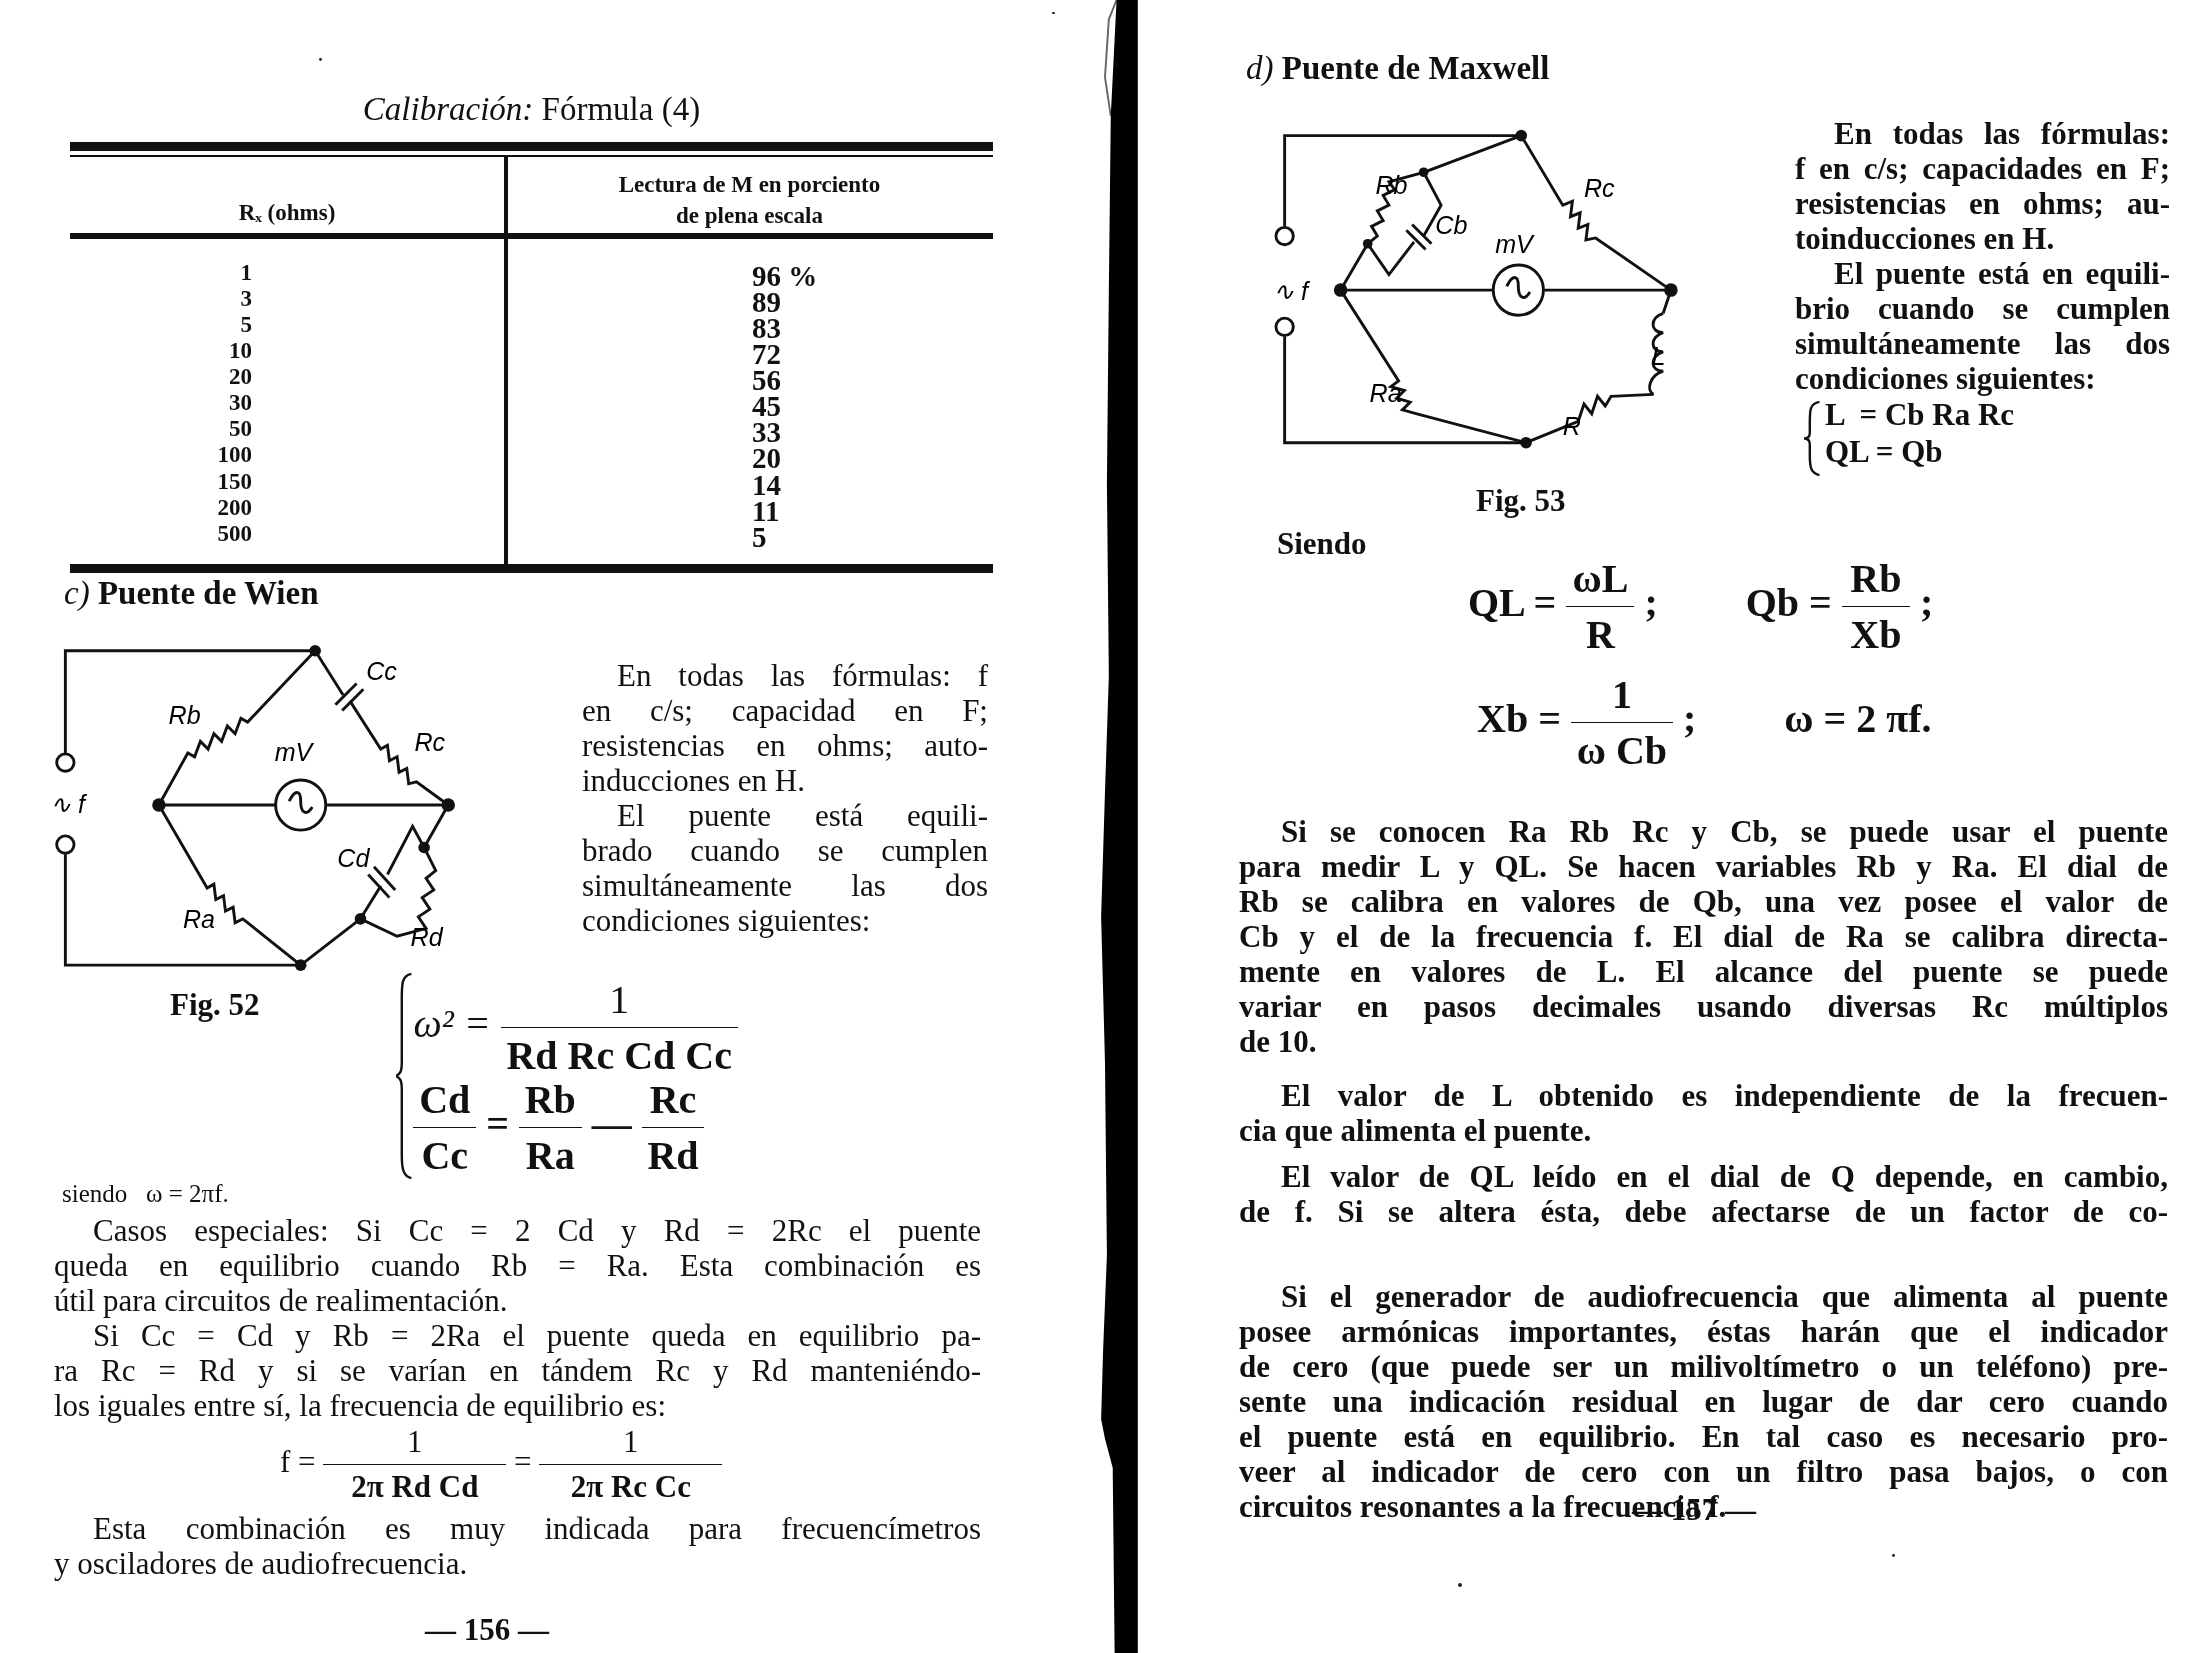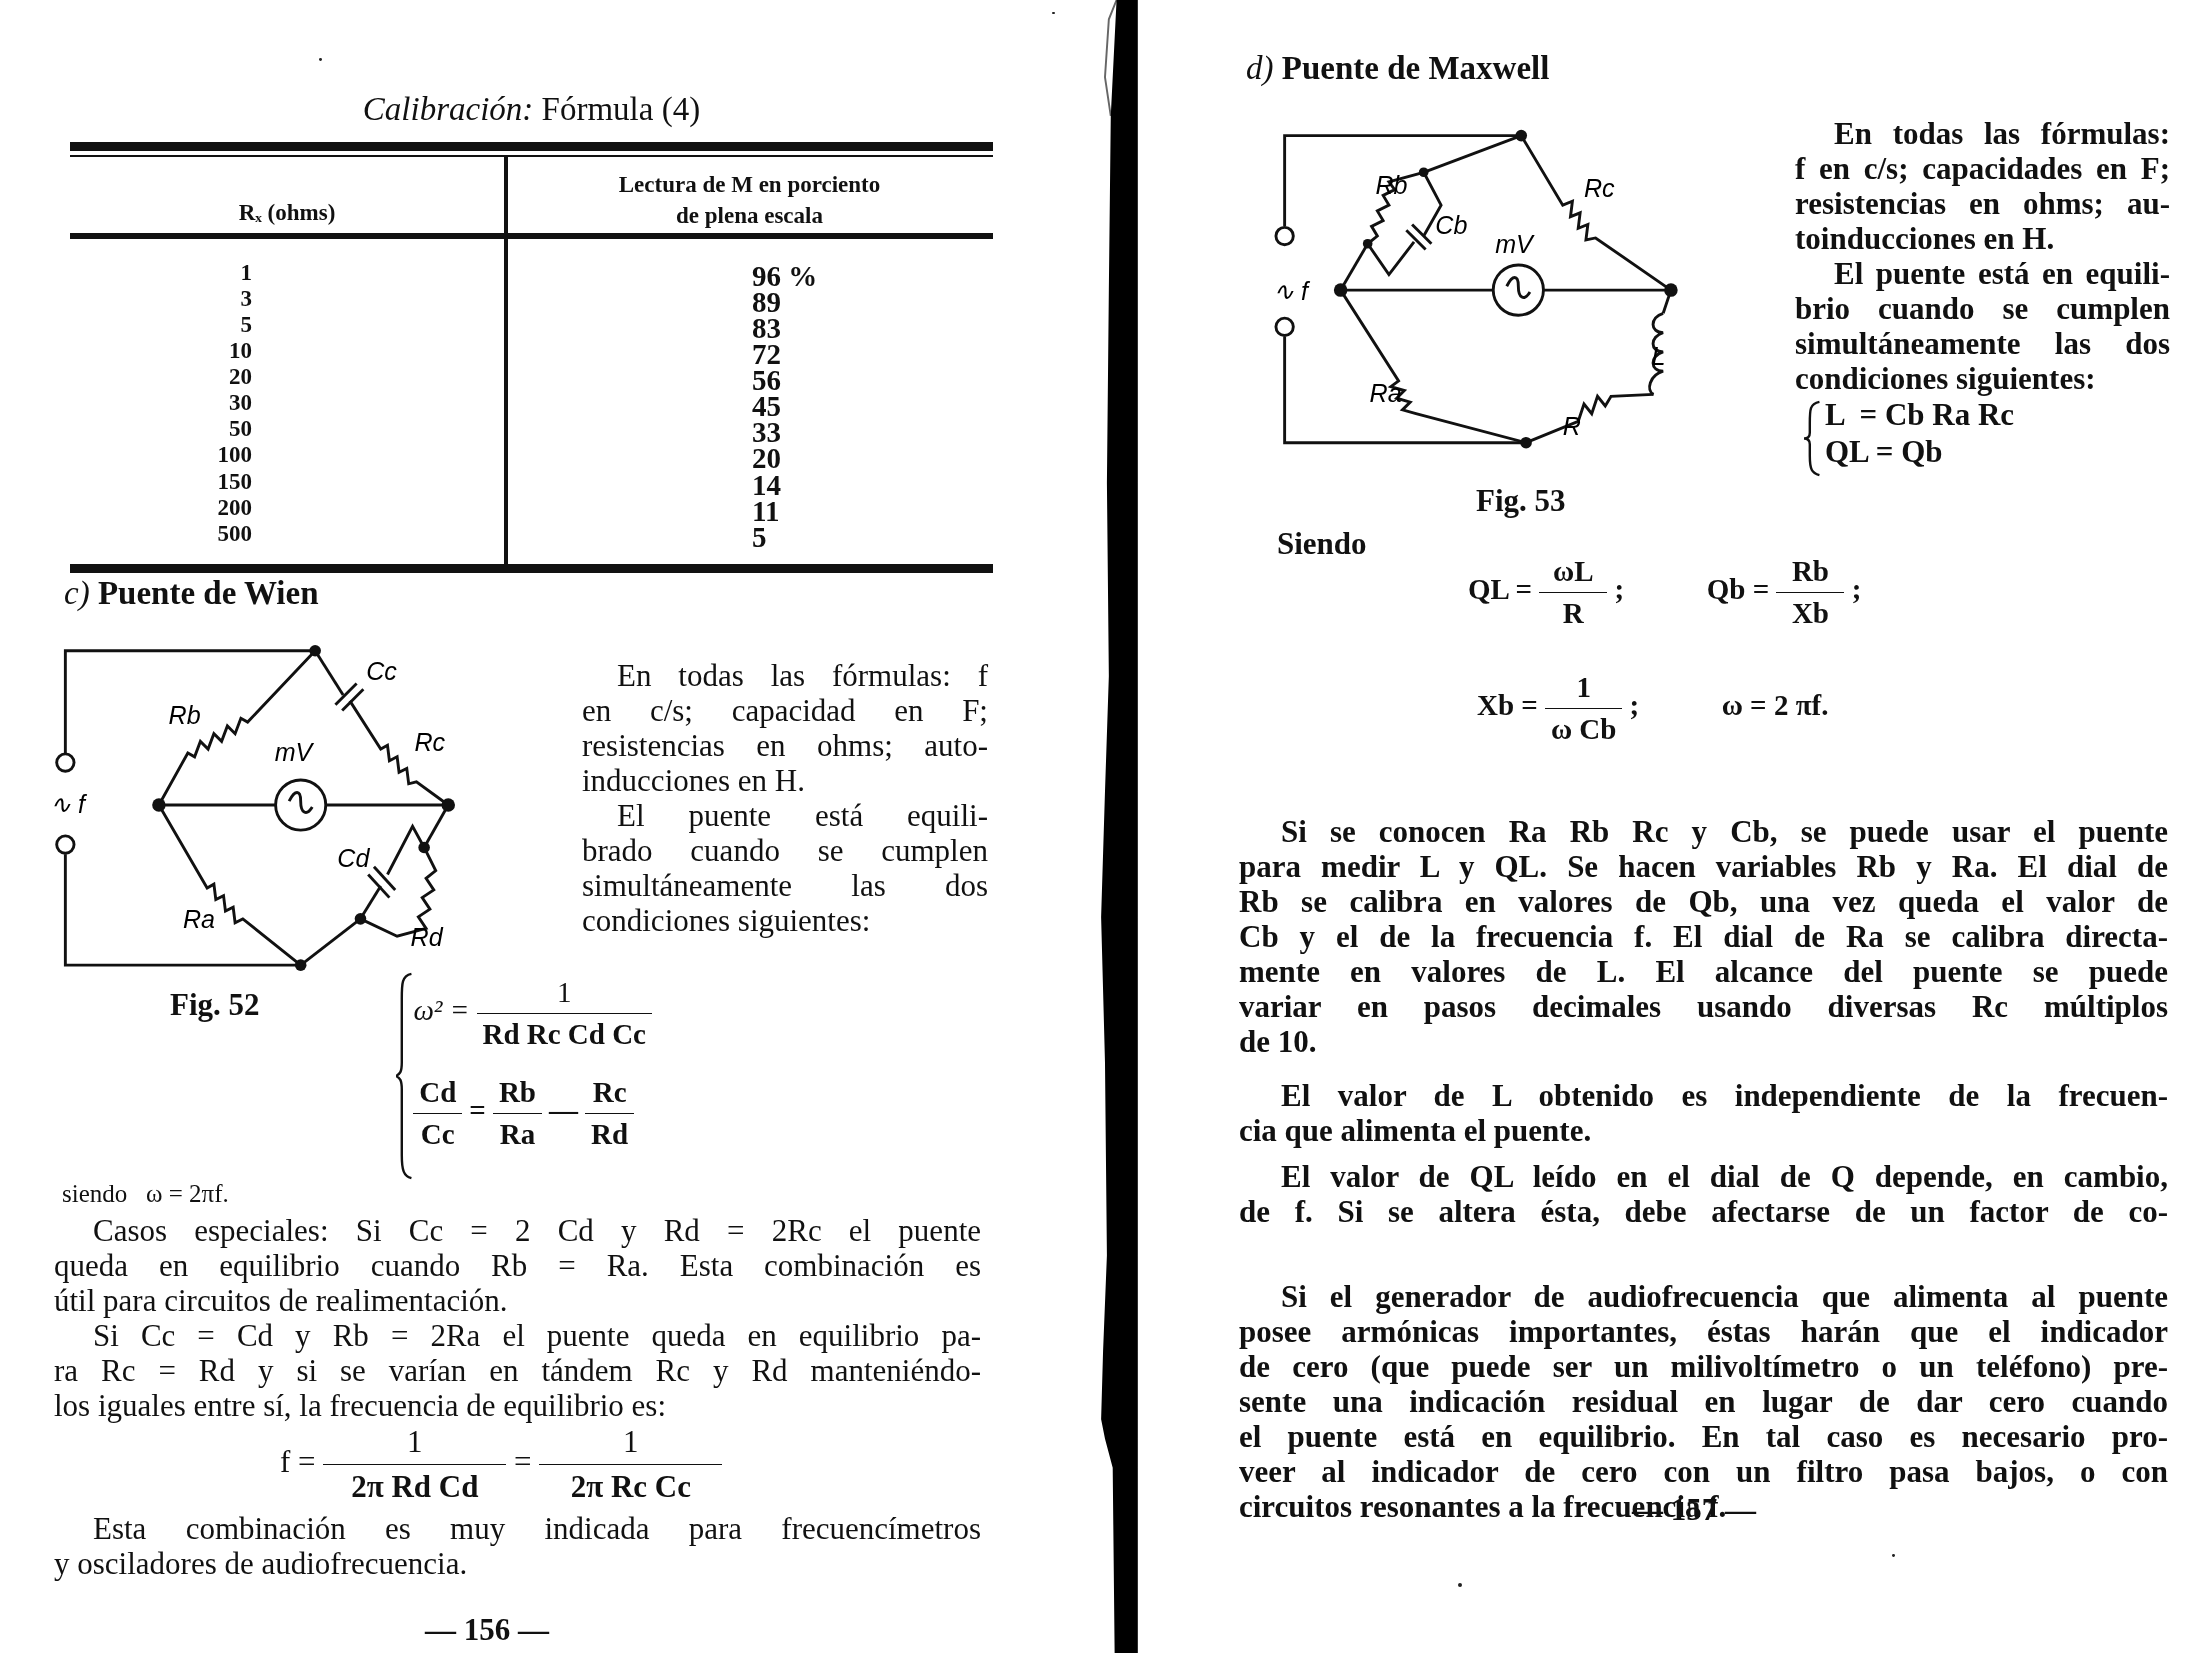--- a/index.html
+++ b/index.html
@@ -35,21 +35,21 @@
   #wien-text .line.last { text-align-last:left; }
   #wien-text .indent { padding-left:35px; }
 
   #fig52 { left:170px; top:987px; font-size:31px; font-weight:bold; }
 
   #wien-formulas { left:396px; top:970px; width:309px; height:212px; }
   .frac { display:inline-block; vertical-align:middle; text-align:center; }
   .frac .num, .frac .den { display:block; padding:0 5.8px; }
   .frac .num { border-bottom:1.9px solid #111; padding-bottom:3.9px; }
   .frac .den { padding-top:3.9px; }
-  .eq { font-size:29px; }
+  .eq { font-size:40px; }
 
   #siendo-left { left:62px; top:1180px; font-size:25px; }
   #casos { left:54px; top:1213px; width:927px; }
   #casos .line { display:block; white-space:nowrap; text-align:justify; text-align-last:justify; }
   #casos .line.last { text-align-last:left; }
   #casos .ind { padding-left:39px; }
   #freq-formula { left:280px; top:1424px; font-size:31px; }
   #casos2 { left:54px; top:1511px; width:927px; }
   #casos2 .line { display:block; white-space:nowrap; text-align:justify; text-align-last:justify; }
   #casos2 .line.last { text-align-last:left; }
@@ -363,21 +363,21 @@
     <span class="den">ω Cb</span>
   </span>
   <span>;</span>
   <span style="display:inline-block;width:68px"></span>
   <span>ω = 2 πf.</span>
 </div>
 
 <div id="p1" class="rp para">
   <span class="line ind">Si se conocen Ra Rb Rc y Cb, se puede usar el puente</span>
   <span class="line">para medir L y QL. Se hacen variables Rb y Ra. El dial de</span>
-  <span class="line">Rb se calibra en valores de Qb, una vez queda el valor de</span>
+  <span class="line">Rb se calibra en valores de Qb, una vez posee el valor de</span>
   <span class="line">Cb y el de la frecuencia f. El dial de Ra se calibra directa-</span>
   <span class="line">mente en valores de L. El alcance del puente se puede</span>
   <span class="line">variar en pasos decimales usando diversas Rc múltiplos</span>
   <span class="line last">de 10.</span>
 </div>
 
 <div id="p2" class="rp para">
   <span class="line ind">El valor de L obtenido es independiente de la frecuen-</span>
   <span class="line last">cia que alimenta el puente.</span>
 </div>

